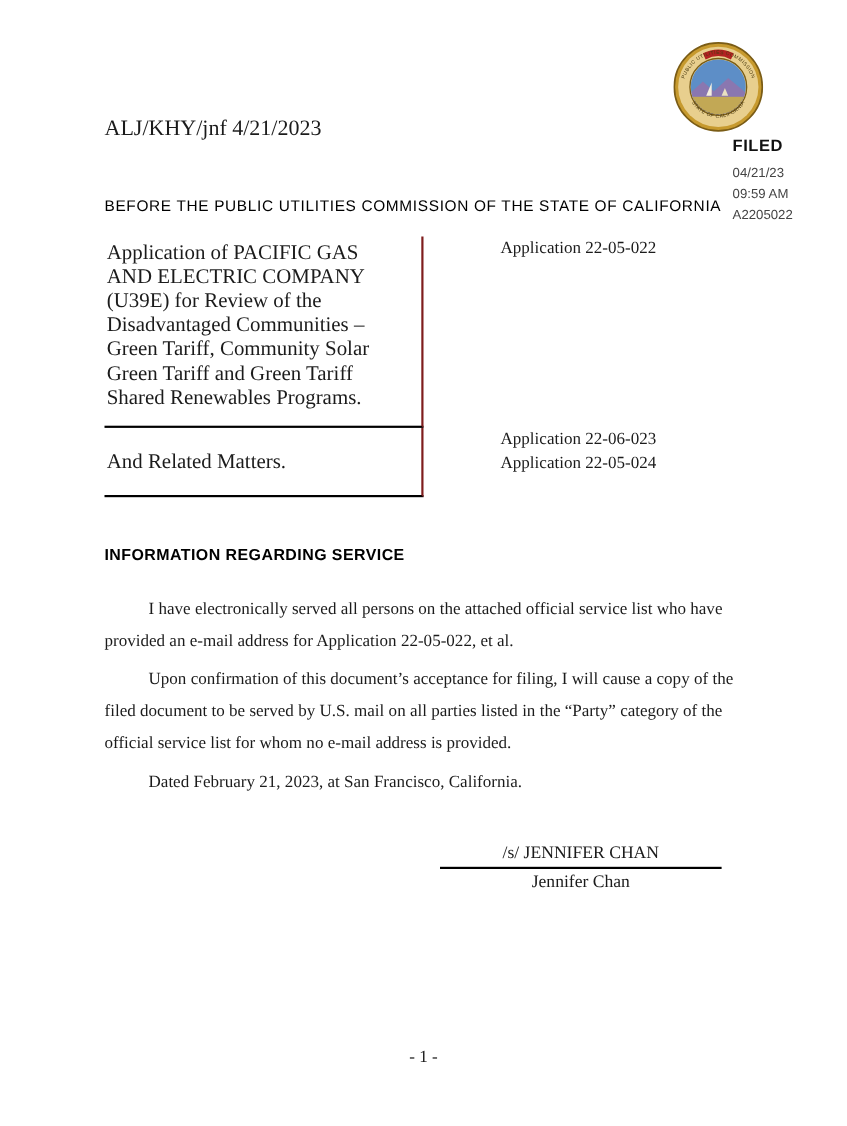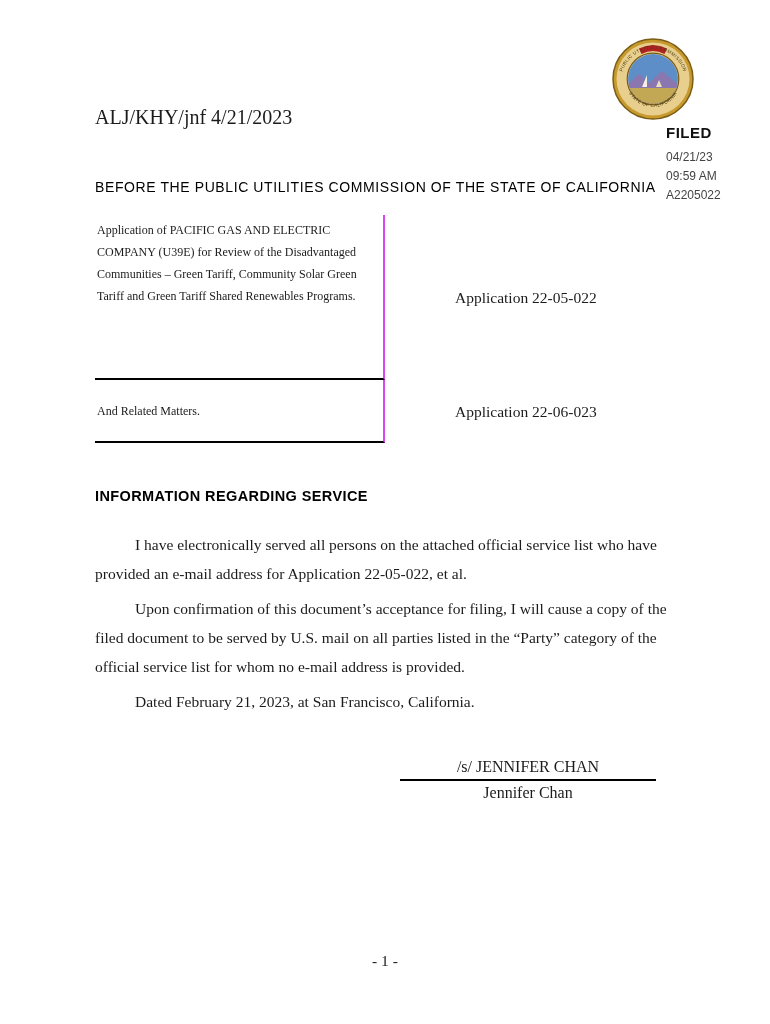--- a/index.html
+++ b/index.html
@@ -25,32 +25,31 @@
     letter-spacing:0.6px;
     color:#000;
     white-space:nowrap;
   }
 
   
   .caption { margin-top:20px; width:585px; }
   .caption-row { display:flex; }
   .caption-left {
     width:290px;
-    border-right:2px solid #d946ef;
+    border-right:2px solid #7f1d1d;
     border-bottom:2px solid #000;
-    font-size:12px;
+    font-size:19px;
     line-height:22px;
   }
   .caption-left.row1 { min-height:165px; padding:4px 14px 14px 2px; }
   .caption-left.row2 { min-height:63px; display:flex; align-items:center; padding:4px 14px 4px 2px; }
   .caption-right {
     flex:1;
     display:flex;
     flex-direction:column;
-    justify-content:center;
     padding-left:70px;
     font-size:15.5px;
     line-height:21px;
   }
 
   .service-heading {
     margin-top:45px;
     text-align:left;
     font-family:"Liberation Sans","DejaVu Sans",sans-serif;
     font-weight:bold;
@@ -135,20 +134,21 @@
         <div class="caption-right">
           <div>Application 22-05-022</div>
         </div>
       </div>
       <div class="caption-row">
         <div class="caption-left row2">
           <span>And Related Matters.</span>
         </div>
         <div class="caption-right">
           <div>Application 22-06-023</div>
+          <div>Application 22-05-024</div>
         </div>
       </div>
     </div>
 
     <div class="service-heading">INFORMATION REGARDING SERVICE</div>
 
     <div class="body-text">
       <p>I have electronically served all persons on the attached official service list who have provided an e-mail address for Application 22-05-022, et al.</p>
       <p>Upon confirmation of this document’s acceptance for filing, I will cause a copy of the filed document to be served by U.S. mail on all parties listed in the “Party” category of the official service list for whom no e-mail address is provided.</p>
       <p>Dated February 21, 2023, at San Francisco, California.</p>

